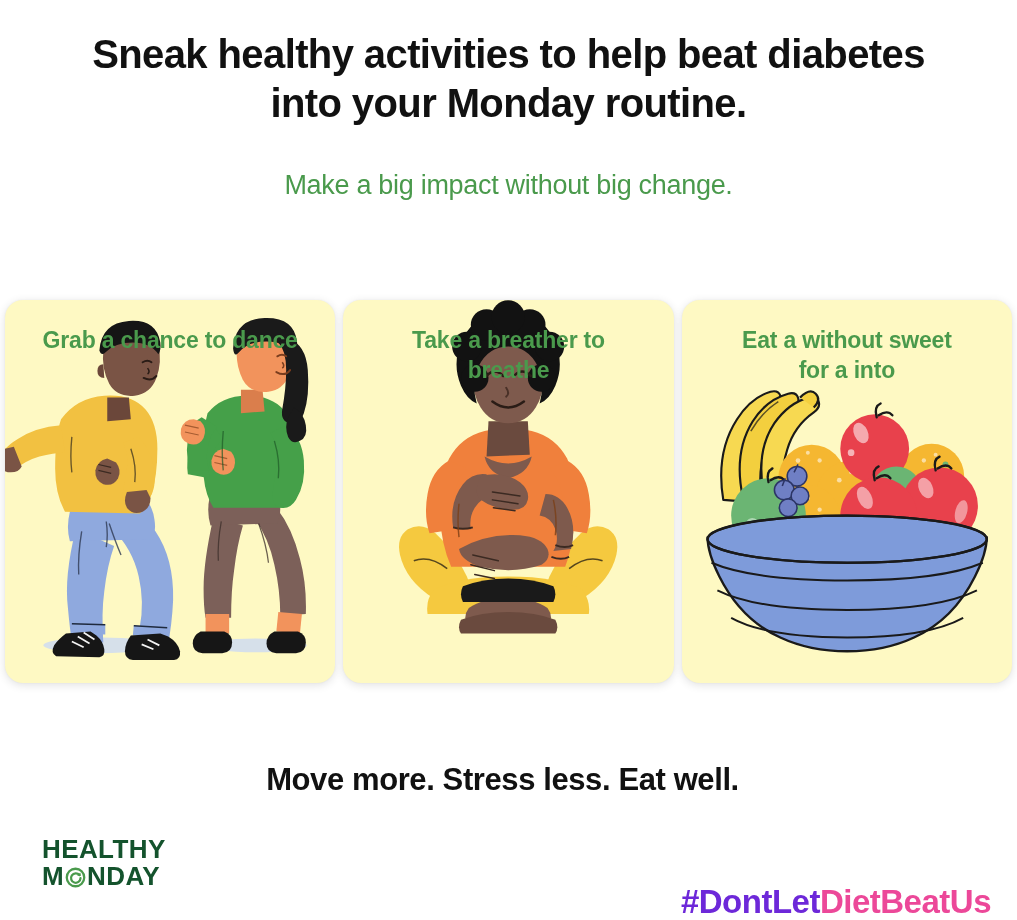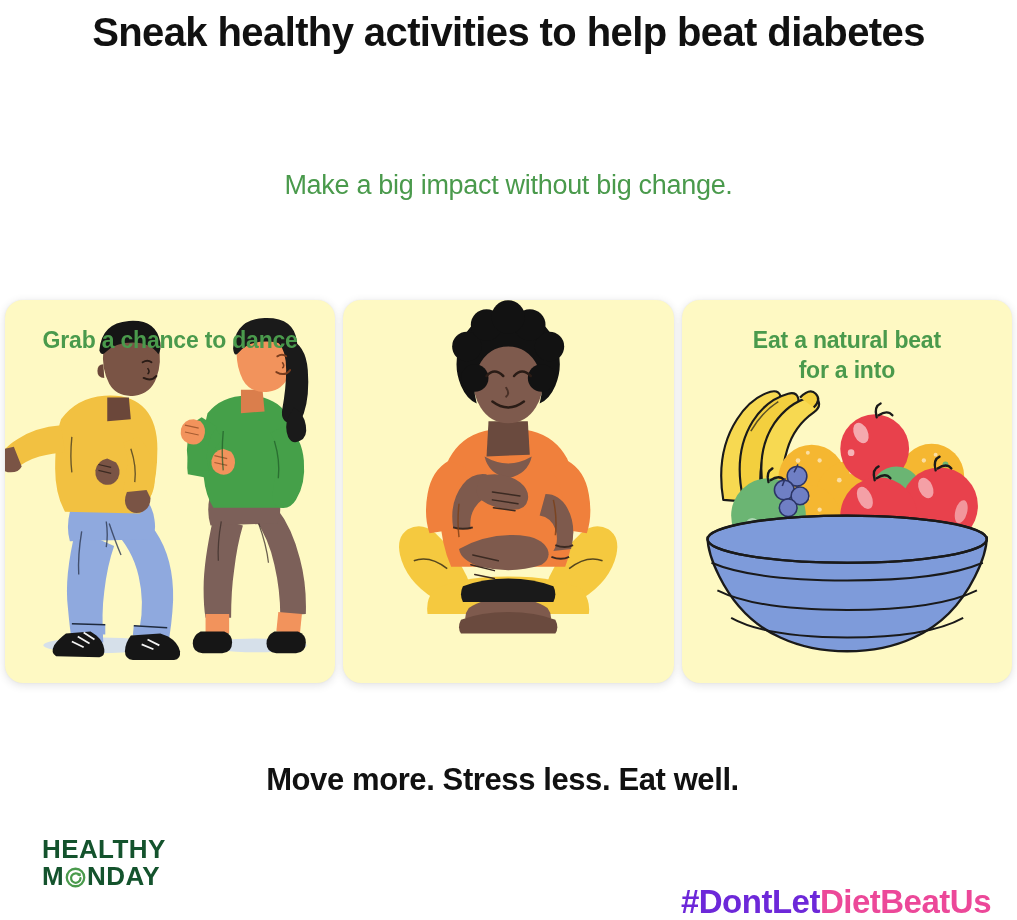--- a/index.html
+++ b/index.html
@@ -12,21 +12,21 @@
     height: 920px;
     position: relative;
     overflow: hidden;
     font-family: "Liberation Sans", sans-serif;
     -webkit-font-smoothing: antialiased;
   }
 
   
   .headline {
     position: absolute;
-    top: 8px;
+    top: 30px;
     left: 0;
     width: 1017px;
     text-align: center;
     font-size: 40px;
     line-height: 1.22;
     font-weight: bold;
     color: #111111;
     letter-spacing: -0.6px;
     padding: 0 30px;
     box-sizing: border-box;
@@ -131,20 +131,21 @@
     white-space: nowrap;
   }
   .hash-green { color: #6d28d9; }
   .hash-red   { color: #ec4899; }
 </style>
 </head>
 <body>
 
 <div class="headline">
   <span class="hl-line">Sneak healthy activities to help beat diabetes</span>
+  <span class="hl-line">into your Monday routine.</span>
 </div>
 
 <div class="subheadline">Make a big impact without big change.</div>
 
 <div class="cards">
 
   <div class="card">
     <div class="card-title">
       <span>Grab a chance to dance</span>
     </div>
@@ -243,20 +244,24 @@
         <path d="M294 106 q10 6 12 18 q2 12 -6 16 q-8 4 -12 -4 q-4 -10 0 -20 z" fill="#1A1A1A"></path>
 
         <path d="M277 54 q5 -3 9 0" stroke="#7A3D1E" stroke-width="2" fill="none" stroke-linecap="round"></path>
         <path d="M276 70 q9 5 14 -2" stroke="#7A3D1E" stroke-width="2" fill="none" stroke-linecap="round"></path>
         <path d="M282 60 q3 4 0 6" stroke="#7A3D1E" stroke-width="1.6" fill="none"></path>
       </svg>
     </div>
   </div>
 
   <div class="card">
+    <div class="card-title">
+      <span>Take a breather to</span><br>
+      <span>breathe</span>
+    </div>
     <div class="card-art">
       <svg viewBox="0 0 336 383" xmlns="http://www.w3.org/2000/svg">
 
         <path d="M92 300 q-28 -18 -34 -44 q-4 -18 8 -26 q14 -8 28 4 q20 18 32 44 q6 14 4 24 z" fill="#F5C93F"></path>
         <path d="M244 300 q28 -18 34 -44 q4 -18 -8 -26 q-14 -8 -28 4 q-20 18 -32 44 q-6 14 -4 24 z" fill="#F5C93F"></path>
         <path d="M92 292 q24 -14 76 -14 q52 0 76 14 q8 12 6 24 l-164 0 q-2 -14 6 -24 z" fill="#F5C93F"></path>
         <path d="M72 262 q16 -6 34 8" stroke="#2E2716" stroke-width="1.6" fill="none" opacity="0.8"></path>
         <path d="M264 262 q-16 -6 -34 8" stroke="#2E2716" stroke-width="1.6" fill="none" opacity="0.8"></path>
 
         <path d="M128 310 q14 -10 40 -10 q26 0 40 10 q6 8 2 16 l-84 0 q-4 -8 2 -16 z" fill="#7E5A4D"></path>
@@ -305,21 +310,21 @@
         <path d="M174 74 q8 -9 17 0" stroke="#2A1C16" stroke-width="2.6" fill="none" stroke-linecap="round"></path>
 
         <path d="M166 86 q4 6 0 9" stroke="#4A3128" stroke-width="2" fill="none" stroke-linecap="round"></path>
         <path d="M152 100 q16 12 32 0" stroke="#2A1C16" stroke-width="2.6" fill="none" stroke-linecap="round"></path>
       </svg>
     </div>
   </div>
 
   <div class="card">
     <div class="card-title">
-      <span>Eat a natural beat</span><br>
+      <span>Eat a without sweet</span><br>
       <span>for a into</span>
     </div>
     <div class="card-art">
       <svg viewBox="0 0 336 383" xmlns="http://www.w3.org/2000/svg">
 
         <path d="M42 200 q-8 -48 14 -82 q14 -22 34 -28 q8 -2 10 4 q2 6 -4 12 q-18 16 -26 42 q-8 28 -2 54 z" fill="#F7D951" stroke="#1A1A1A" stroke-width="2.2" stroke-linejoin="round"></path>
         <path d="M62 198 q-10 -46 10 -78 q14 -22 36 -28 q8 -2 10 4 q2 6 -5 11 q-20 14 -28 40 q-9 28 -3 52 z" fill="#F3CF3E" stroke="#1A1A1A" stroke-width="2.2" stroke-linejoin="round"></path>
         <path d="M84 196 q-10 -44 10 -74 q14 -20 34 -26 q9 -2 11 4 q2 6 -5 11 q-20 14 -27 38 q-8 26 -3 48 z" fill="#F7D951" stroke="#1A1A1A" stroke-width="2.2" stroke-linejoin="round"></path>
         <path d="M120 96 q10 -10 16 -4 q6 6 -2 14" fill="#F3CF3E" stroke="#1A1A1A" stroke-width="2.2"></path>
         <path d="M70 130 q12 -20 28 -30" stroke="#1A1A1A" stroke-width="1.6" fill="none" opacity="0.7"></path>

